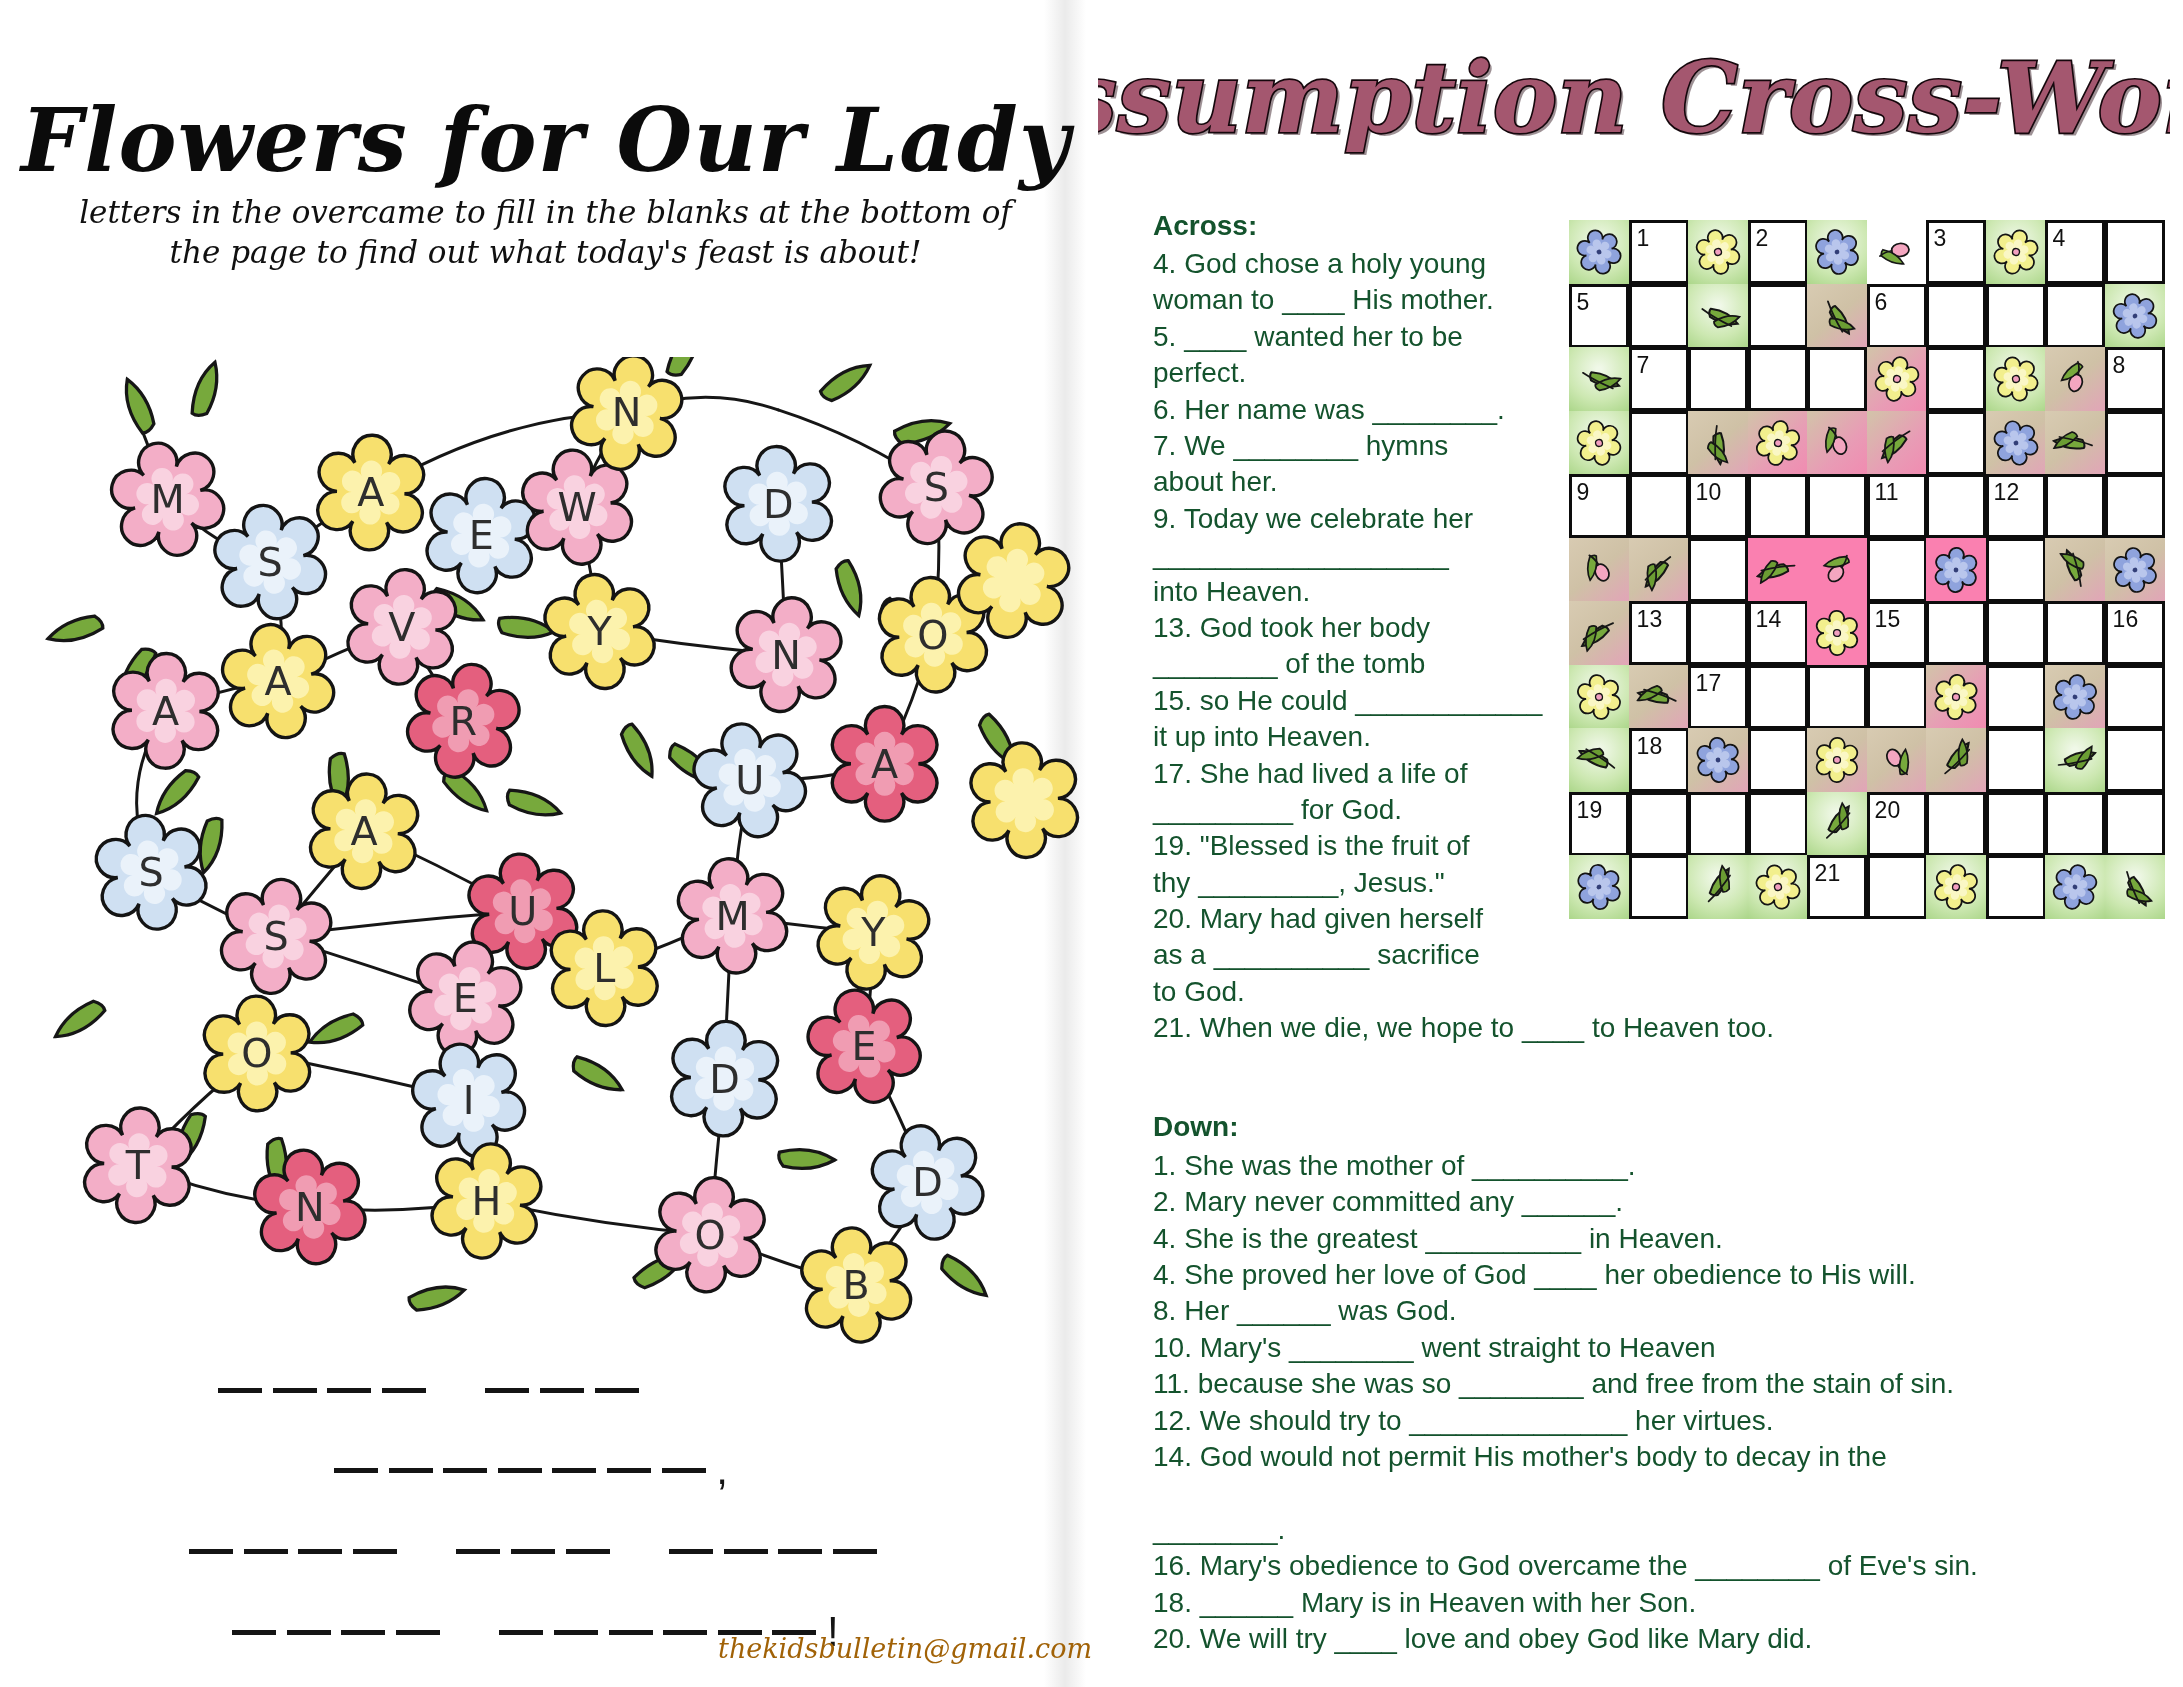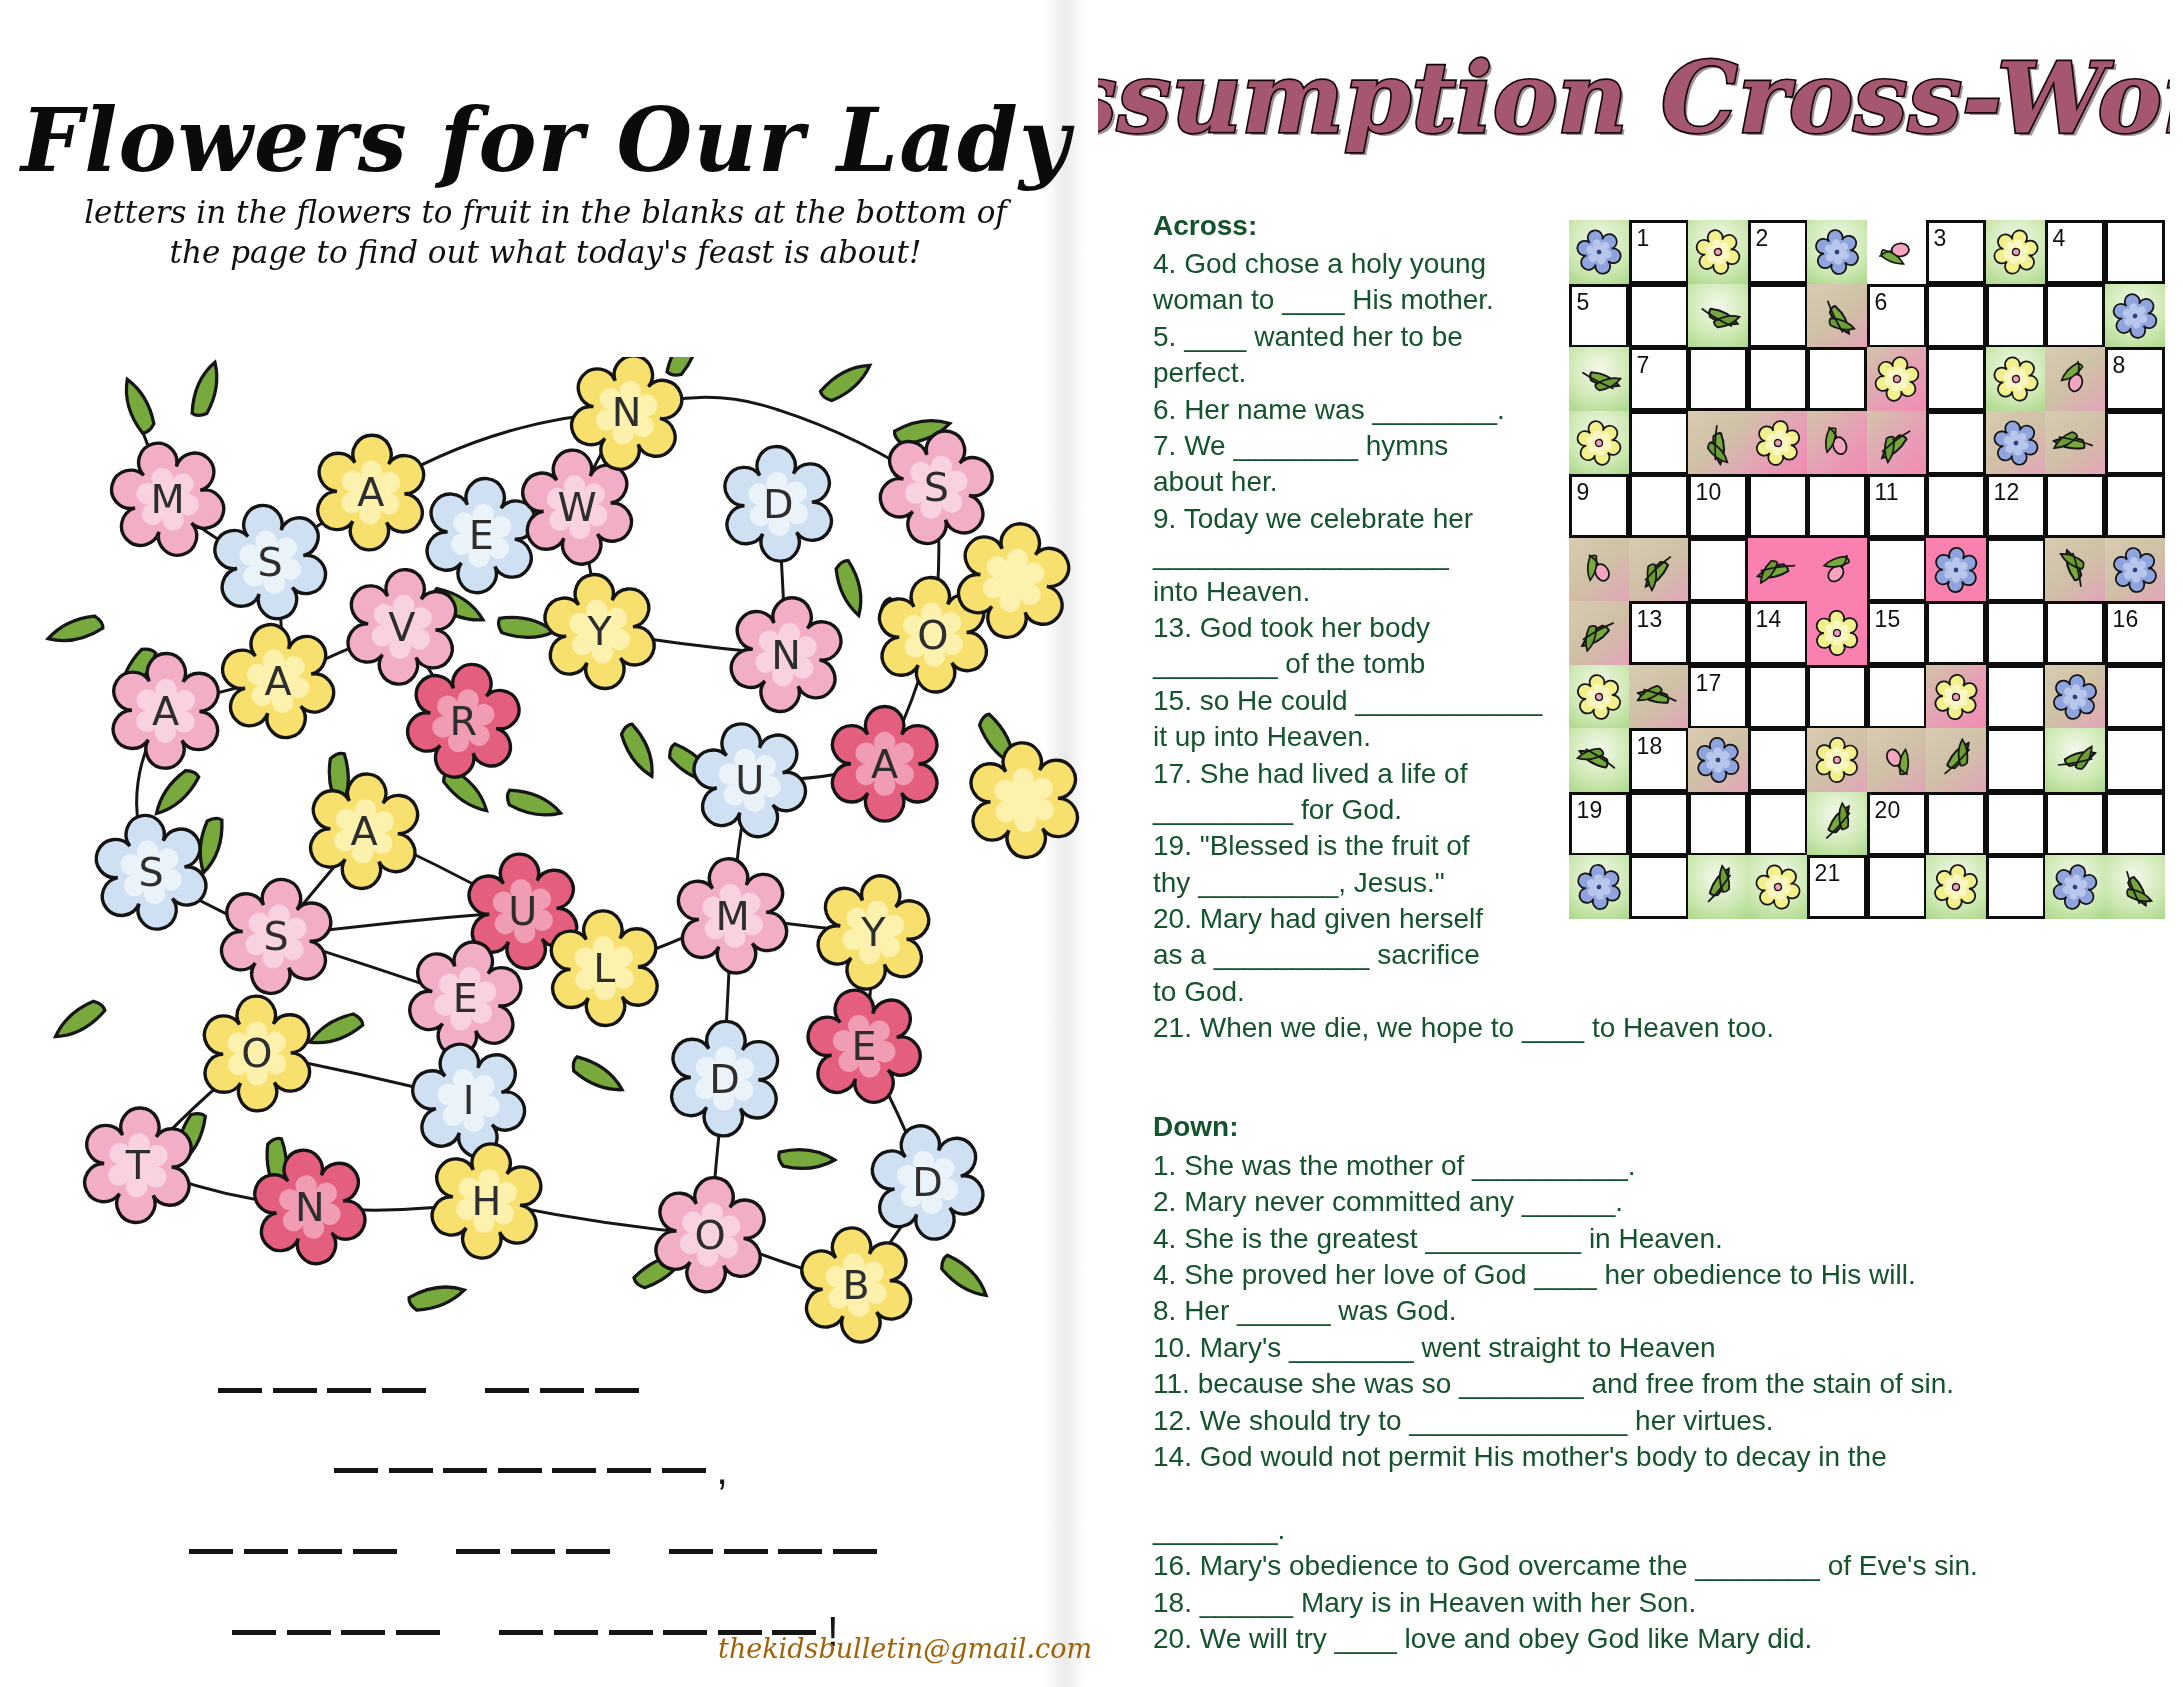--- a/index.html
+++ b/index.html
@@ -28,21 +28,21 @@
   .deco{position:absolute;left:4px;top:6px;width:52px;height:52px;}
 </style>
 </head>
 <body>
 
 <div class="sheet">
   <div class="fold"></div>
 
   <h1 class="left-title">Flowers for Our Lady</h1>
   <div class="instr">
-    <div>letters in the flowers to fruit in the blanks at the bottom of</div>
+    <div>letters in the overcame to fill in the blanks at the bottom of</div>
     <div>the page to find out what today's feast is about!</div>
   </div>
   <div id="puzzleHost">
       <svg viewBox="0 540 1650 1530" style="position:absolute;left:0;top:357px;width:1092px;height:1012px">
   <defs>
     <path id="flp" d="M30,0 A17,17 0 1,1 15,25.98 A17,17 0 1,1 -15,25.98 A17,17 0 1,1 -30,0 A17,17 0 1,1 -15,-25.98 A17,17 0 1,1 15,-25.98 A17,17 0 1,1 30,0 Z"></path>
     <path id="lfp" d="M0,0 Q14,-22 36,-26 Q30,-6 10,6 Q2,5 0,0 Z"></path>
   </defs>
         <path d="M253,755 Q330,830 408,850" fill="none" stroke="#161616" stroke-width="4.5" stroke-linecap="round"></path>
         <path d="M408,850 Q435,945 420,1030" fill="none" stroke="#161616" stroke-width="4.5" stroke-linecap="round"></path>

